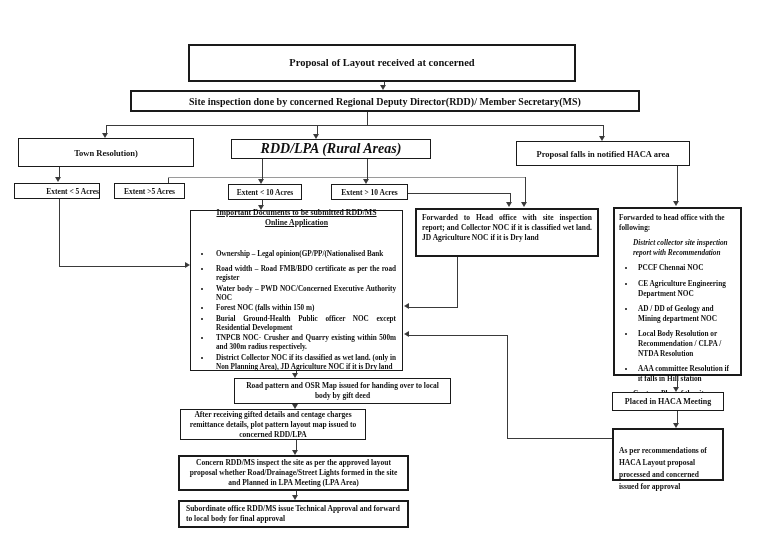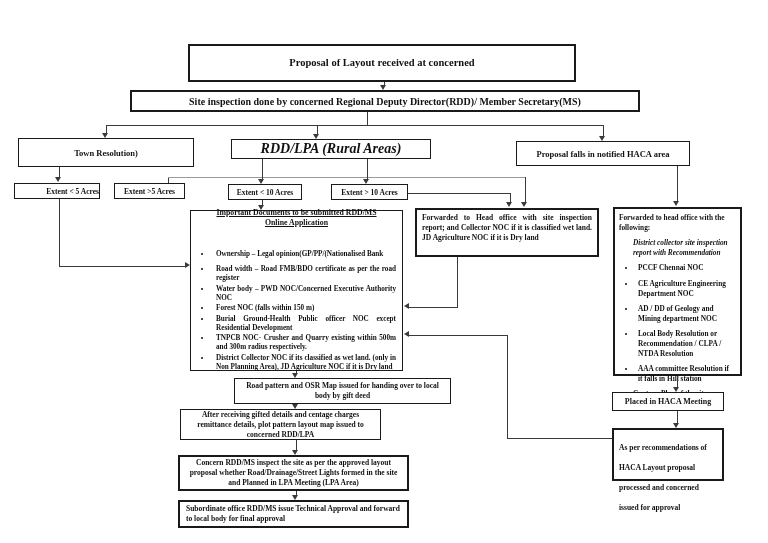--- a/index.html
+++ b/index.html
@@ -30,27 +30,27 @@
     align-items:stretch;justify-content:flex-start;text-align:justify;
     padding:3px 5px;font-size:7.5px;line-height:10px;}
   .b-fwdright{left:613px;top:207px;width:129px;height:169px;border-width:2px;
     align-items:stretch;justify-content:flex-start;text-align:left;
     padding:4px 4px;font-size:7.3px;line-height:9.6px;}
   .b-fwdright .lead{padding-left:14px;margin-top:6px;font-style:italic;}
   .b-fwdright ul{margin:0;padding:0 0 0 11px;}
   .b-fwdright li{padding-left:2px;margin:6px;}
   .b-fwdright .tail{padding-left:14px;}
   .b-road{left:186px;top:378px;width:217px;height:26px;font-size:7.5px;line-height:10px;padding:1px 6px;margin-left:48px;}
-  .b-after{left:180px;top:409px;width:201px;height:31px;font-size:7.5px;line-height:10px;padding:1px 6px;}
+  .b-after{left:180px;top:409px;width:186px;height:31px;font-size:7.5px;line-height:10px;padding:1px 6px;}
   .b-concern{left:178px;top:455px;width:231px;height:36px;border-width:2px;font-size:7.5px;line-height:10px;padding:1px 6px;}
   .b-sub{left:178px;top:500px;width:231px;height:28px;border-width:2px;font-size:7.5px;
     line-height:10px;align-items:stretch;text-align:left;padding:2px 6px;justify-content:center;}
   .b-placed{left:612px;top:392px;width:112px;height:19px;font-size:8px;}
   .b-asper{left:612px;top:428px;width:112px;height:53px;border-width:2px;font-size:7.5px;
-    line-height:20px;align-items:stretch;text-align:left;padding:8px 5px;justify-content:flex-start;}
+    line-height:12px;align-items:stretch;text-align:left;padding:15px 5px;justify-content:flex-start;}
   .vl,.hl{position:absolute;background:var(--line,#3a3a3a);}
   .vl{width:1px;}
   .hl{height:1px;}
   .gray{background:var(--route,#9a9a9a);}
   .arr{position:absolute;width:0;height:0;}
   .arr-d{border-left:3.5px solid transparent;border-right:3.5px solid transparent;
     border-top:5px solid var(--line,#3a3a3a);}
   .arr-l{border-top:3.5px solid transparent;border-bottom:3.5px solid transparent;
     border-right:5px solid var(--line,#3a3a3a);}
   .arr-r{border-top:3.5px solid transparent;border-bottom:3.5px solid transparent;

